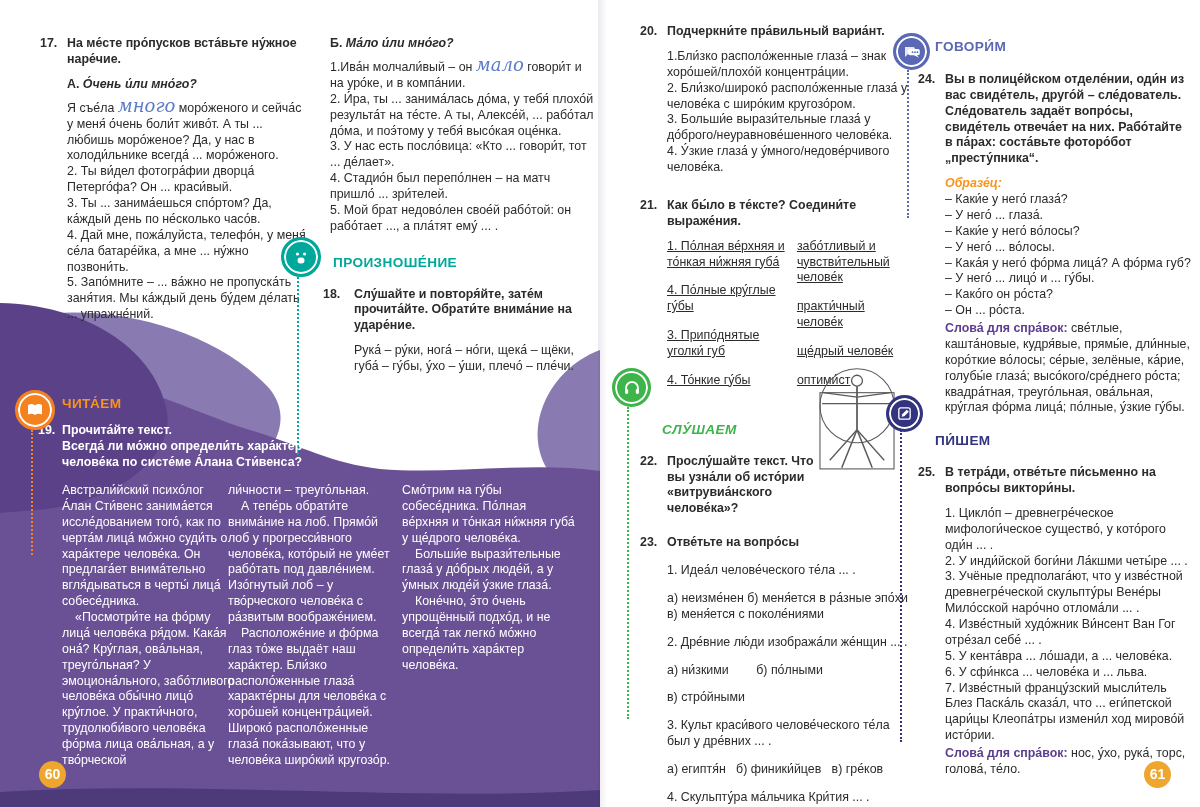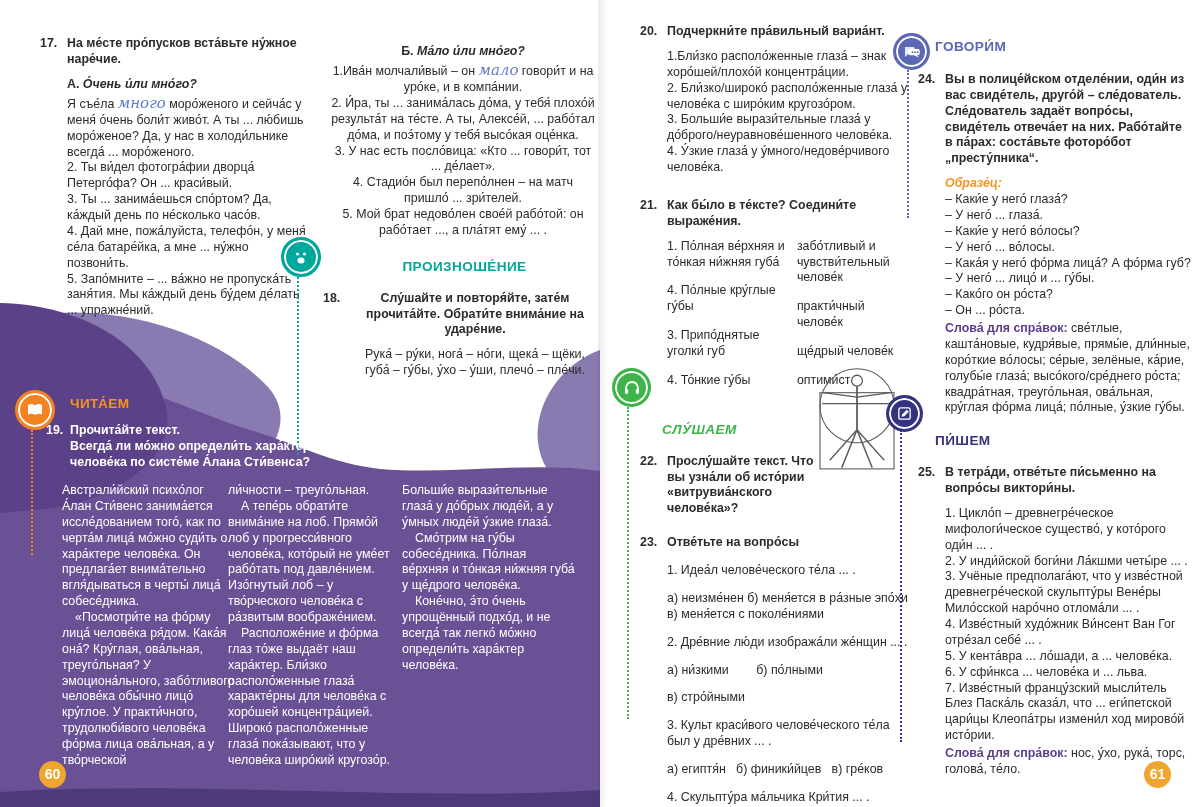--- a/index.html
+++ b/index.html
@@ -10,30 +10,30 @@
     font-size:12.4px; line-height:1.28; color:#2b2b2b;
     -webkit-font-smoothing:antialiased;
   }
   p { margin:0; }
   .col { position:absolute; }
   .ex { position:relative; padding-left:27px; margin-bottom:13px; }
   .ex-num { position:absolute; left:0; top:0; font-weight:700; }
   .ex-title { font-weight:700; margin-bottom:9px; }
   .part-label { font-weight:700; margin-bottom:1px; }
   .part-label .it { font-style:italic; }
-  .hand { font-style:italic; color:var(--hand); font-family:"DejaVu Serif",serif; font-size:15px; }
+  .hand { font-style:italic; color:var(--hand); font-family:"DejaVu Serif",serif; font-size:18px; }
   .sec-label { font-weight:700; font-size:13.6px; letter-spacing:.4px; }
   .sec-head { margin:19px 0 15px 3px; }
   .dotline { position:absolute; width:0; border-left:2px dotted #999; }
   .icon-circle { position:absolute; border-radius:50%; display:flex; align-items:center; justify-content:center; box-shadow:inset 0 0 0 2px #fff; }
   .purple-art { position:absolute; left:0; top:295px; }
   .white { color:#ffffff; }
   .readcol { position:absolute; color:#fff; width:174px; }
   .readcol p + p { text-indent:13px; }
-  .match { display:flex; gap:0; margin-top:4px; }
+  .match { display:flex; gap:0; margin-top:4px;text-decoration:underline; }
   .match .l { width:138px; }
   .match .r { width:118px; }
   .match p { margin-bottom:13px; }
   .opt { white-space:pre-wrap;margin-top:12px; }
   .sample-label { color:var(--sample); font-weight:700; font-style:italic; margin-top:6px; }
   .ref-label { color:var(--ref); font-weight:700; }
   .ref { margin-top:2px; }
   .page-circle { position:absolute; width:27px; height:27px; border-radius:50%;
     background:var(--pagenum); color:#fff; font-weight:700; font-size:14px;
     display:flex; align-items:center; justify-content:center; }
@@ -60,21 +60,21 @@
     <p class="ex-title">На ме́сте про́пусков вста́вьте ну́жное наре́чие.</p>
     <p class="part-label"><span>А. </span><span class="it">О́чень и́ли мно́го?</span></p>
     <p><span>Я съе́ла </span><span class="hand">много</span><span> моро́женого и сейча́с у меня́ о́чень боли́т живо́т. А ты ... лю́бишь моро́женое? Да, у нас в холоди́льнике всегда́ ... моро́женого.</span></p>
     <p>2. Ты ви́дел фотогра́фии дворца́ Петерго́фа? Он ... краси́вый.</p>
     <p>3. Ты ... занима́ешься спо́ртом? Да, ка́ждый день по не́сколько часо́в.</p>
     <p>4. Дай мне, пожа́луйста, телефо́н, у меня́ се́ла батаре́йка, а мне ... ну́жно позвони́ть.</p>
     <p>5. Запо́мните – ... ва́жно не пропуска́ть заня́тия. Мы ка́ждый день бу́дем де́лать ... упражне́ний.</p>
   </div>
 </div>
 
-<div class="col" style="left:330px; top:44px; width:266px;text-align:center;">
+<div class="col" style="left:330px; top:36px; width:266px;">
   <div>
     <p class="part-label"><span>Б. </span><span class="it">Ма́ло и́ли мно́го?</span></p>
     <p><span>1.Ива́н молчали́вый – он </span><span class="hand">мало</span><span> говори́т и на уро́ке, и в компа́нии.</span></p>
     <p>2. И́ра, ты ... занима́лась до́ма, у тебя́ плохо́й результа́т на те́сте. А ты, Алексе́й, ... рабо́тал до́ма, и поэ́тому у тебя́ высо́кая оце́нка.</p>
     <p>3. У нас есть посло́вица: «Кто ... говори́т, тот ... де́лает».</p>
     <p>4. Стадио́н был перепо́лнен – на матч пришло́ ... зри́телей.</p>
     <p>5. Мой брат недово́лен свое́й рабо́той: он рабо́тает ..., а пла́тят ему́ ... .</p>
   </div>
 
   <div class="sec-head">
@@ -90,21 +90,21 @@
 
 <div class="icon-circle" style="left:281px; top:237px; width:34px; height:34px; background:var(--teal); border:3px solid var(--teal);">
   <svg width="18" height="18" viewBox="0 0 18 18">
     <circle cx="5.5" cy="6" r="1.6" fill="#fff"></circle>
       <circle cx="12.5" cy="6" r="1.6" fill="#fff"></circle>
     <rect x="5.5" y="9.5" width="7" height="6" rx="3" fill="#fff"></rect>
   </svg>
 </div>
 <div class="dotline" style="left:297px; top:277px; height:178px; border-color:var(--teal);"></div>
 
-<div class="col white" style="left:46px; top:395px; width:272px;">
+<div class="col white" style="left:38px; top:395px; width:272px;">
   <div style="margin:0 0 10px 24px;">
     <span class="sec-label" style="color:var(--orange-label);">ЧИТА́ЕМ</span>
   </div>
   <div class="ex" style="padding-left:24px; font-weight:700;">
     <span class="ex-num">19.</span>
     <p>Прочита́йте текст.</p>
     <p>Всегда́ ли мо́жно определи́ть хара́ктер челове́ка по систе́ме А́лана Сти́венса?</p>
   </div>
 </div>
 
@@ -119,22 +119,22 @@
 <div class="readcol" style="left:62px; top:483px;">
   <p>Австрали́йский психо́лог А́лан Сти́венс занима́ется иссле́дованием того́, как по черта́м лица́ мо́жно суди́ть о хара́ктере челове́ка. Он предлага́ет внима́тельно вгля́дываться в черты́ лица́ собесе́дника.</p>
   <p>«Посмотри́те на фо́рму лица́ челове́ка ря́дом. Кака́я она́? Кру́глая, ова́льная, треуго́льная? У эмоциона́льного, забо́тливого челове́ка обы́чно лицо́ кру́глое. У практи́чного, трудолюби́вого челове́ка фо́рма лица ова́льная, а у тво́рческой</p>
 </div>
 <div class="readcol" style="left:228px; top:483px;">
   <p>ли́чности – треуго́льная.</p>
   <p>А тепе́рь обрати́те внима́ние на лоб. Прямо́й лоб у прогресси́вного челове́ка, кото́рый не уме́ет рабо́тать под давле́нием. Изо́гнутый лоб – у тво́рческого челове́ка с ра́звитым воображе́нием.</p>
   <p>Расположе́ние и фо́рма глаз то́же выдаёт наш хара́ктер. Бли́зко располо́женные глаза́ характе́рны для челове́ка с хоро́шей концентра́цией. Широко́ располо́женные глаза́ пока́зывают, что у челове́ка широ́кий кругозо́р.</p>
 </div>
 <div class="readcol" style="left:402px; top:483px;">
+  <p>Смо́трим на гу́бы собесе́дника. По́лная ве́рхняя и то́нкая ни́жняя губа́ у ще́дрого челове́ка.</p>
   <p>Больши́е вырази́тельные глаза́ у до́брых люде́й, а у у́мных люде́й у́зкие глаза́.</p>
-  <p>Смо́трим на гу́бы собесе́дника. По́лная ве́рхняя и то́нкая ни́жняя губа́ у ще́дрого челове́ка.</p>
   <p>Коне́чно, э́то о́чень упрощённый подхо́д, и не всегда́ так легко́ мо́жно определи́ть хара́ктер челове́ка.</p>
 </div>
 
 <div class="page-circle" style="left:39px; top:761px;">
     <span>60</span>
   </div>
 
 <div class="col" style="left:640px; top:24px; width:268px;">
   <div class="ex">
     <span class="ex-num">20.</span>

